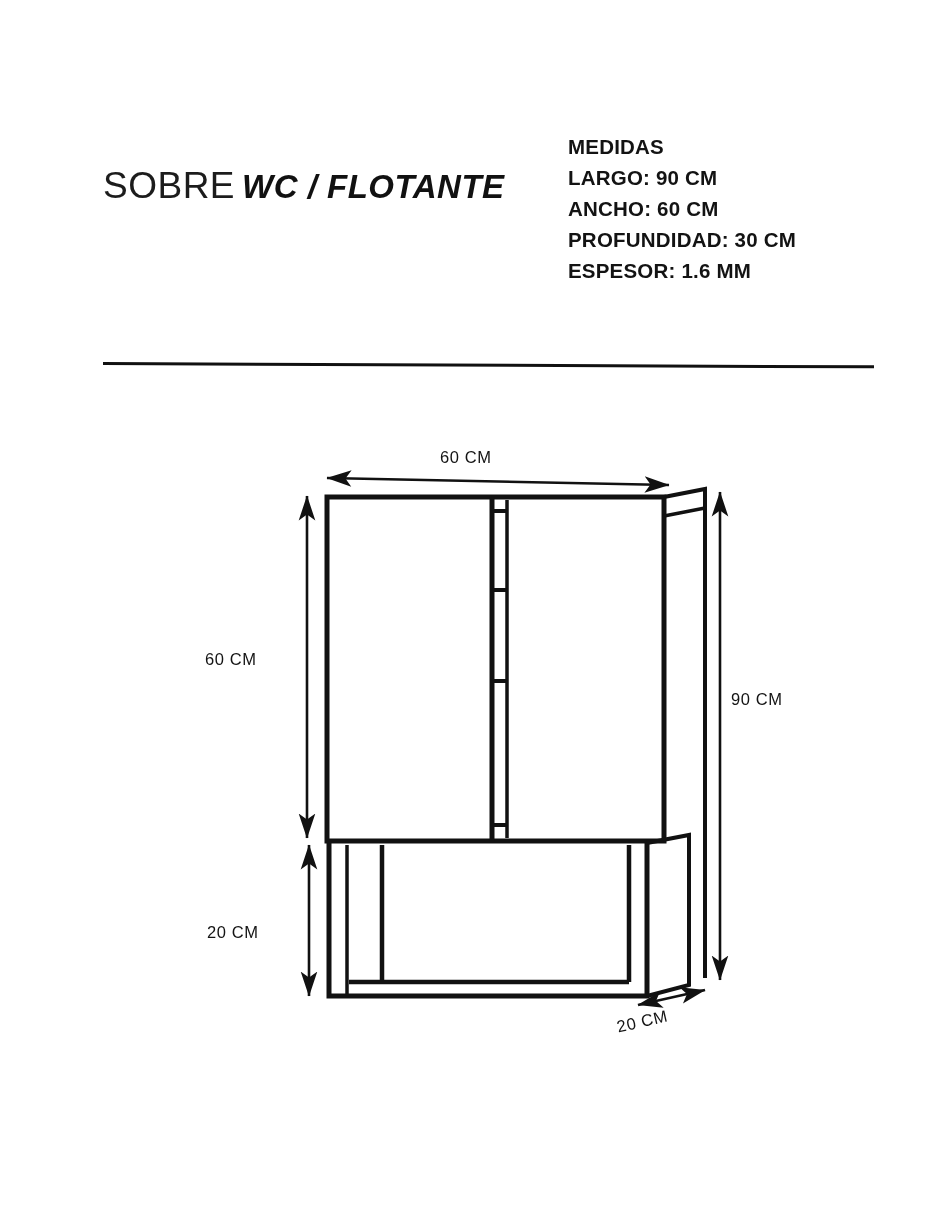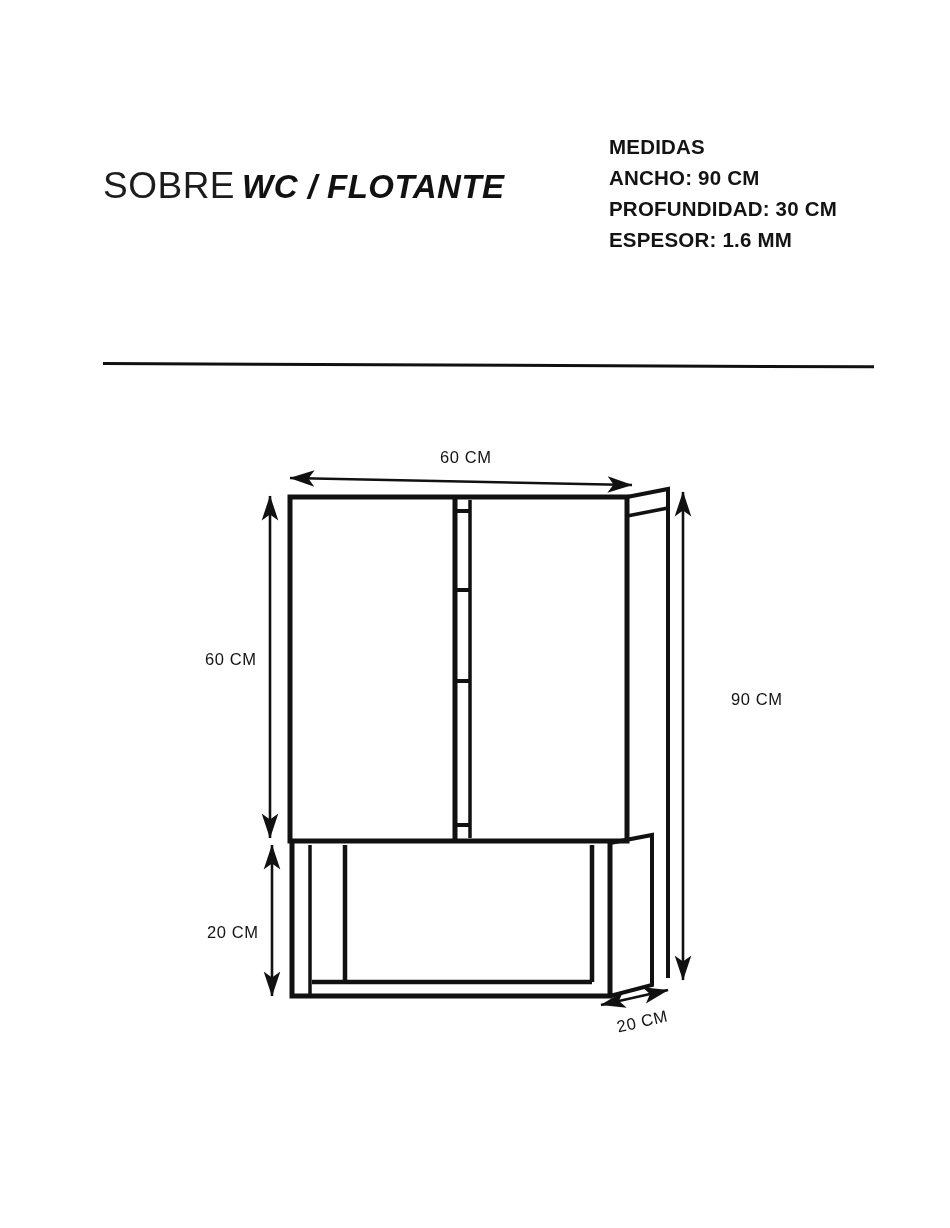--- a/index.html
+++ b/index.html
@@ -43,41 +43,41 @@
     left: 568px;
     top: 131px;
     line-height: 31px;
   }
   .spec-line {
     font-size: 20.5px;
     font-weight: bold;
     letter-spacing: 0.2px;
     color: #131313;
     white-space: nowrap;
-    margin-left: 41px;
   }
 
   #header-rule {
     position: absolute;
     left: 103px;
     top: 362px;
     width: 771px;
     height: 3px;
     background: #111111;
     transform: rotate(0.25deg);
     transform-origin: left center;
   }
 
   
   #drawing {
     position: absolute;
     left: 0;
     top: 0;
     width: 786px;
     height: 1228px;
+    padding-left: 37px;
   }
   #drawing svg { display: block; }
 
   .dim-label {
     position: absolute;
     font-size: 16.5px;
     font-weight: 500;
     letter-spacing: 0.6px;
     color: #141414;
     white-space: nowrap;
@@ -90,21 +90,22 @@
 </style>
 </head>
 <body>
 
 <div id="title-block">
   <span class="title-regular">SOBRE</span><span class="title-bold">WC / FLOTANTE</span>
 </div>
 
 <div id="specs-block">
   <div class="spec-line">MEDIDAS</div>
-  <div class="spec-line">ANCHO: 90 CM</div>
+  <div class="spec-line">LARGO: 90 CM</div>
+  <div class="spec-line">ANCHO: 60 CM</div>
   <div class="spec-line">PROFUNDIDAD: 30 CM</div>
   <div class="spec-line">ESPESOR: 1.6 MM</div>
 </div>
 
 <div id="header-rule"></div>
 
 <div id="drawing">
   <svg width="950" height="1228" viewBox="0 0 950 1228" xmlns="http://www.w3.org/2000/svg">
     <defs>
       <marker id="ah" markerWidth="11" markerHeight="11" refX="9.4" refY="3.6" orient="auto" markerUnits="strokeWidth">

